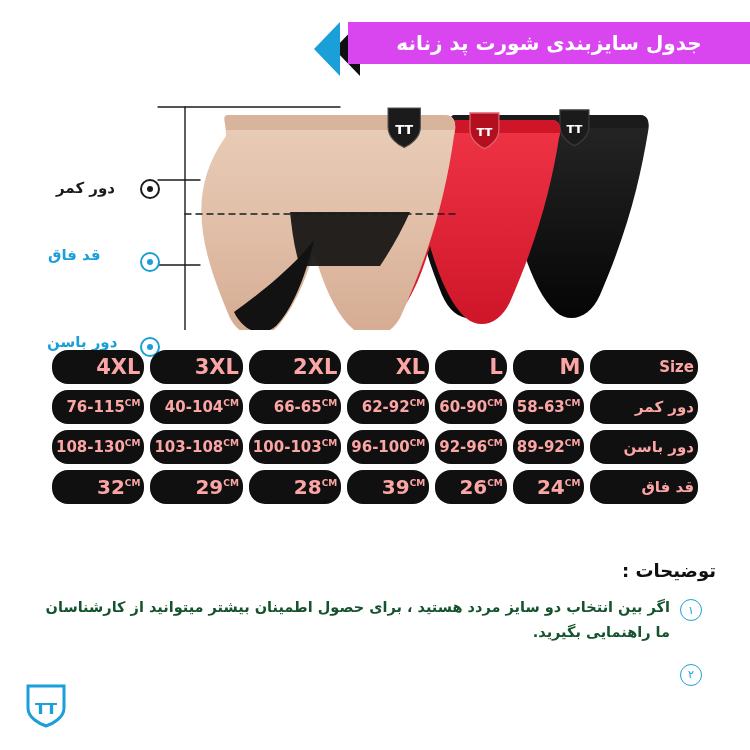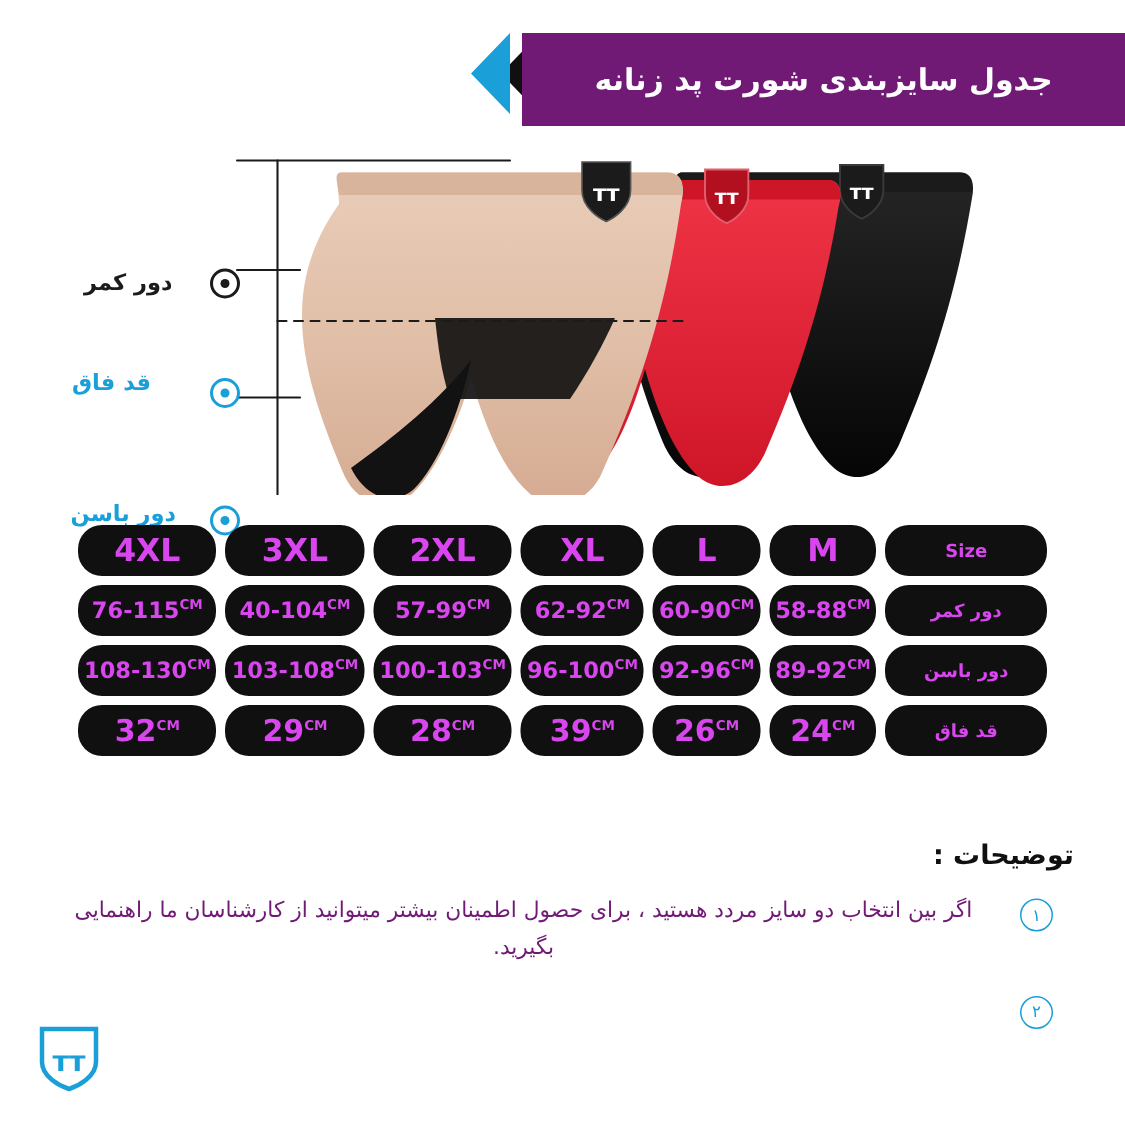--- a/index.html
+++ b/index.html
@@ -8,22 +8,22 @@
     background:#ffffff;
     font-family:"DejaVu Sans", sans-serif;
     position:relative;
     overflow:hidden;
   }
   
   .header-band{
     position:absolute;top:22px;right:0;left:330px;height:54px;
   }
   .header-black{
-    position:absolute;top:0;right:0;left:18px;height:62px;
-    background:#701a75;
+    position:absolute;top:0;right:0;left:18px;height:42px;
+    background:#d946ef;
     display:flex;align-items:center;justify-content:center;
   }
   .header-title{
     color:#ffffff;font-size:20px;font-weight:bold;letter-spacing:.2px;
     direction:rtl;
   }
   .header-chevron{
     position:absolute;top:0;left:-16px;width:46px;height:54px;
   }
   
@@ -48,26 +48,26 @@
   .dot-blue::after{background:#1a9fd9;}
   .dot-waist{top:99px;left:140px;}
   .dot-rise{top:172px;left:140px;}
   .dot-hip{top:257px;left:140px;}
   
   .table-wrap{
     position:absolute;top:344px;left:46px;width:658px;
   }
   table{border-collapse:separate;border-spacing:6px 6px;width:100%;}
   td{
-    background:#101010;color:#d946ef;border-radius:16px;
-    text-align:center;font-weight:bold;
+    background:#101010;color:#fca5a5;border-radius:16px;
+    font-weight:bold;
     height:34px;padding:0 4px;white-space:nowrap;
   }
   td.headcell{font-size:21px;}
-  td.rowlabel{font-size:12px;width:108px;direction:rtl;}
+  td.rowlabel{font-size:15px;width:108px;direction:rtl;}
   td.val{font-size:15px;}
   td.val .cm{font-size:9px;vertical-align:super;}
   td.val.big{font-size:20px;}
   
   .notes{
     position:absolute;top:560px;right:18px;left:28px;direction:rtl;
   }
   .notes-title{
     font-size:18px;font-weight:bold;color:#101010;text-align:right;
     margin:0 16px 14px 0;
@@ -75,21 +75,21 @@
   .note{
     display:flex;align-items:flex-start;justify-content:flex-start;
     gap:10px;margin:0 30px 14px 0;
   }
   .note-num{
     flex:0 0 auto;width:20px;height:20px;border-radius:50%;
     border:1.6px solid #1a9fd9;color:#1a9fd9;font-size:11px;
     display:flex;align-items:center;justify-content:center;margin-top:4px;
   }
   .note-text{
-    font-size:14.5px;color:#701a75;line-height:1.75;text-align:center;
+    font-size:14.5px;color:#14532d;line-height:1.75;text-align:right;font-weight:bold;
   }
   
   .footer-logo{
     position:absolute;left:26px;bottom:22px;width:40px;height:44px;
   }
 </style>
 </head>
 <body>
 
 <div class="header-band">
@@ -190,24 +190,24 @@
       <td class="headcell">M</td>
       <td class="headcell">L</td>
       <td class="headcell">XL</td>
       <td class="headcell">2XL</td>
       <td class="headcell">3XL</td>
       <td class="headcell">4XL</td>
     </tr>
 
     <tr>
       <td class="rowlabel">دور کمر</td>
-      <td class="val"><span>58-88</span><span class="cm">CM</span></td>
+      <td class="val"><span>58-63</span><span class="cm">CM</span></td>
       <td class="val"><span>60-90</span><span class="cm">CM</span></td>
       <td class="val"><span>62-92</span><span class="cm">CM</span></td>
-      <td class="val"><span>57-99</span><span class="cm">CM</span></td>
+      <td class="val"><span>66-65</span><span class="cm">CM</span></td>
       <td class="val"><span>40-104</span><span class="cm">CM</span></td>
       <td class="val"><span>76-115</span><span class="cm">CM</span></td>
     </tr>
 
     <tr>
       <td class="rowlabel">دور باسن</td>
       <td class="val"><span>89-92</span><span class="cm">CM</span></td>
       <td class="val"><span>92-96</span><span class="cm">CM</span></td>
       <td class="val"><span>96-100</span><span class="cm">CM</span></td>
       <td class="val"><span>100-103</span><span class="cm">CM</span></td>

